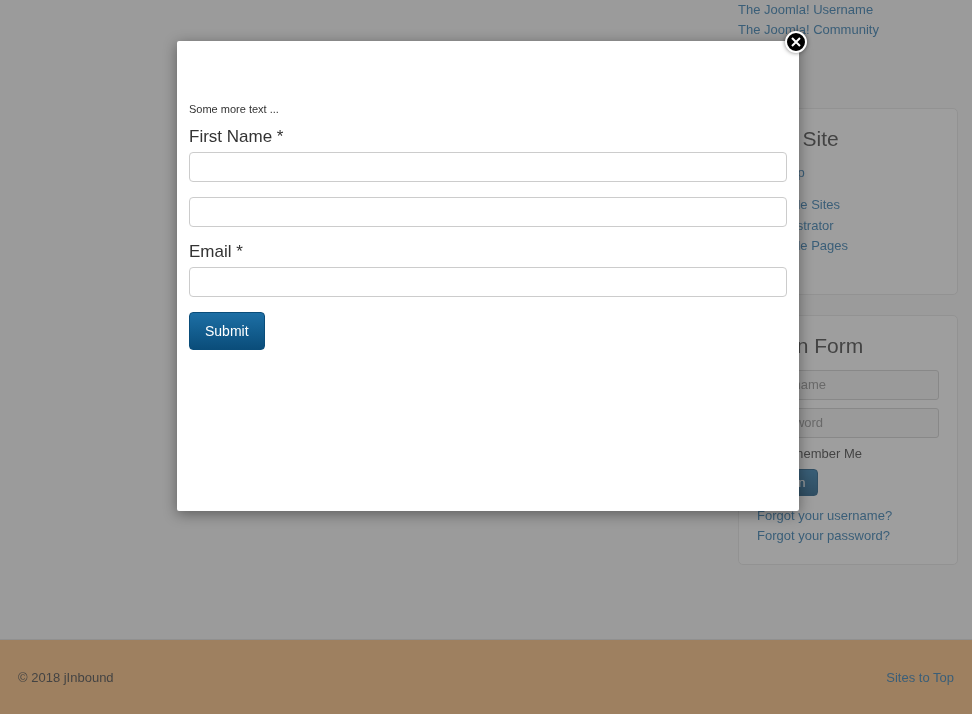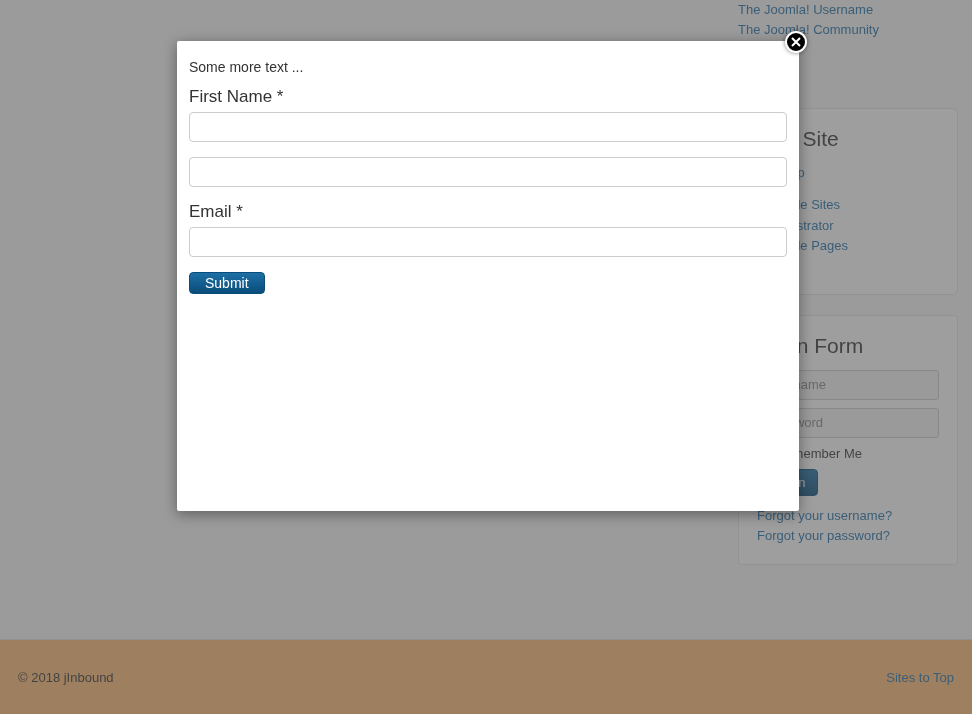--- a/index.html
+++ b/index.html
@@ -121,22 +121,23 @@
   top: 41px;
   width: 622px;
   height: 470px;
   background: #fff;
   border-radius: 2px;
   box-shadow: 0 3px 14px rgba(0,0,0,0.4);
   padding: 18px 12px 12px 12px;
 }
 .modal-text {
   color: #333;
-  font-size: 14px;
+  font-size: 11px;
   margin-bottom: 12px;
+  margin-top: 44px;
 }
 .modal-label {
   display: block;
   font-size: 17px;
   color: #333;
   margin-bottom: 5px;
 }
 .modal-input {
   width: 100%;
   height: 30px;
@@ -145,21 +146,21 @@
   padding: 0 8px;
   margin-bottom: 15px;
   font-size: 13px;
   background: #fff;
 }
 .modal-submit {
   background: linear-gradient(#1d6fa5, #0a4d7a);
   border: 1px solid #0a4d7a;
   color: #fff;
   border-radius: 4px;
-  padding: 2px 15px;
+  padding: 10px 15px;
   font-size: 14px;
   cursor: pointer;
 }
 .modal-close {
   position: absolute;
   right: -8px;
   top: -10px;
   width: 22px;
   height: 22px;
   border-radius: 50%;

